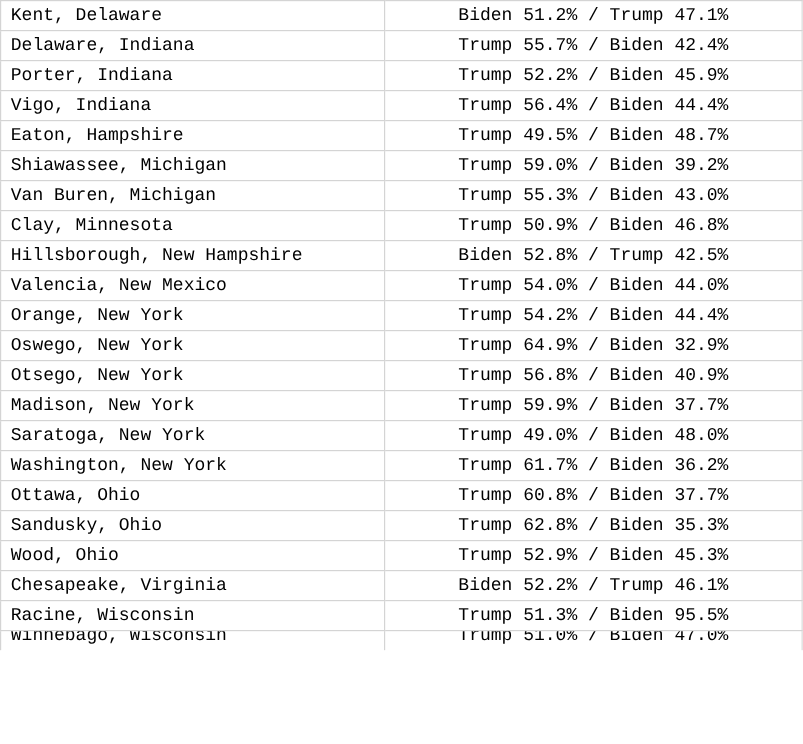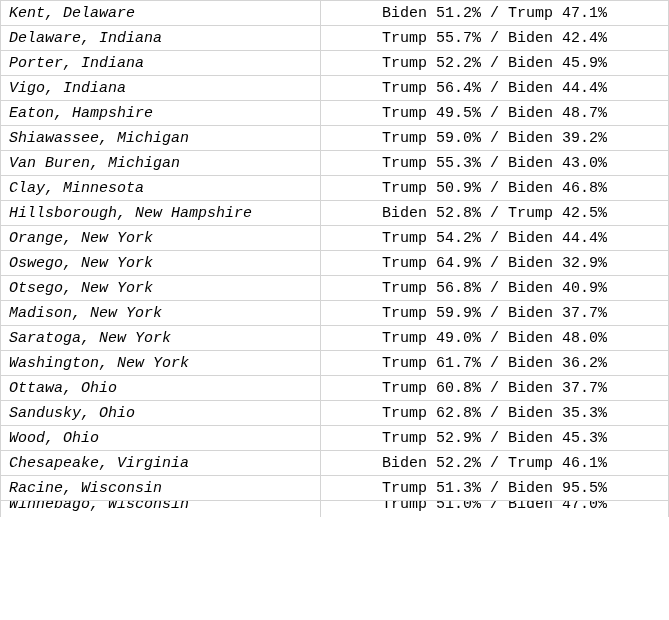--- a/index.html
+++ b/index.html
@@ -22,21 +22,20 @@
     td {
       border: 1px solid #d4d4d4;
       padding: 3px 8px;
       height: 25px;
       white-space: nowrap;
       overflow: hidden;
     }
     td.county {
       width: 320px;
       text-align: left;
-      font-style: italic;
     }
     td.result {
       text-align: center;
       font-family: Liberation Mono, monospace;
     }
     tr.cutoff td {
       height: 16px;
       padding-top: 0;
       padding-bottom: 0;
       vertical-align: top;
@@ -81,20 +80,24 @@
       </tr>
       <tr>
         <td class="county">Clay, Minnesota</td>
         <td class="result">Trump 50.9% / Biden 46.8%</td>
       </tr>
       <tr>
         <td class="county">Hillsborough, New Hampshire</td>
         <td class="result">Biden 52.8% / Trump 42.5%</td>
       </tr>
       <tr>
+        <td class="county">Valencia, New Mexico</td>
+        <td class="result">Trump 54.0% / Biden 44.0%</td>
+      </tr>
+      <tr>
         <td class="county">Orange, New York</td>
         <td class="result">Trump 54.2% / Biden 44.4%</td>
       </tr>
       <tr>
         <td class="county">Oswego, New York</td>
         <td class="result">Trump 64.9% / Biden 32.9%</td>
       </tr>
       <tr>
         <td class="county">Otsego, New York</td>
         <td class="result">Trump 56.8% / Biden 40.9%</td>

